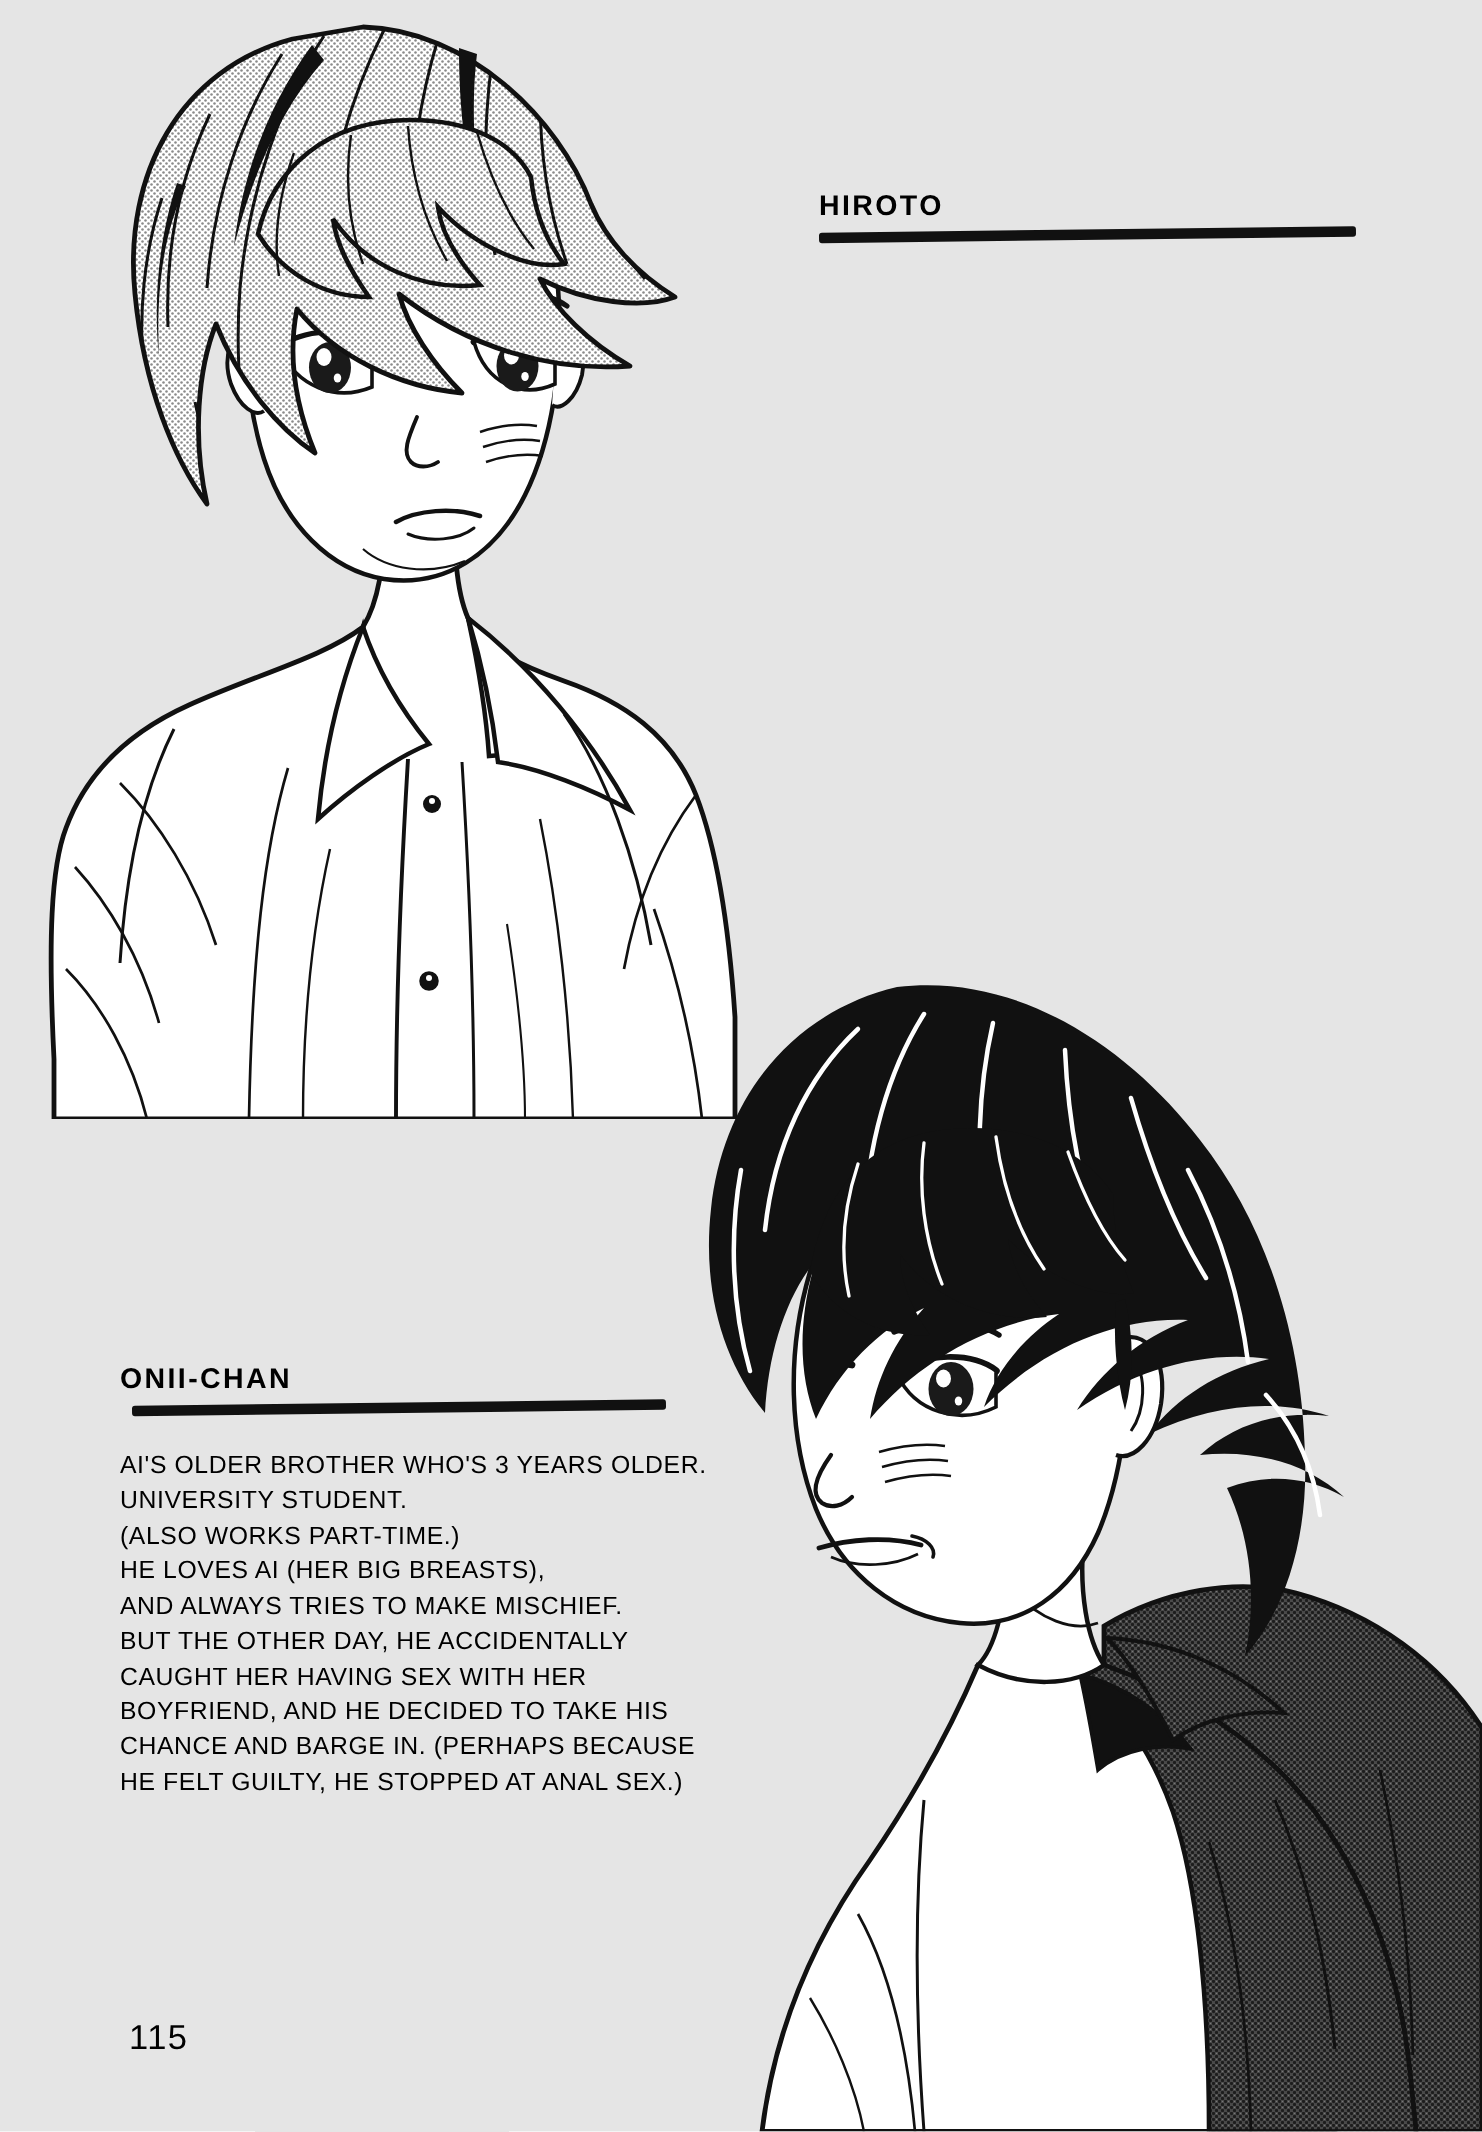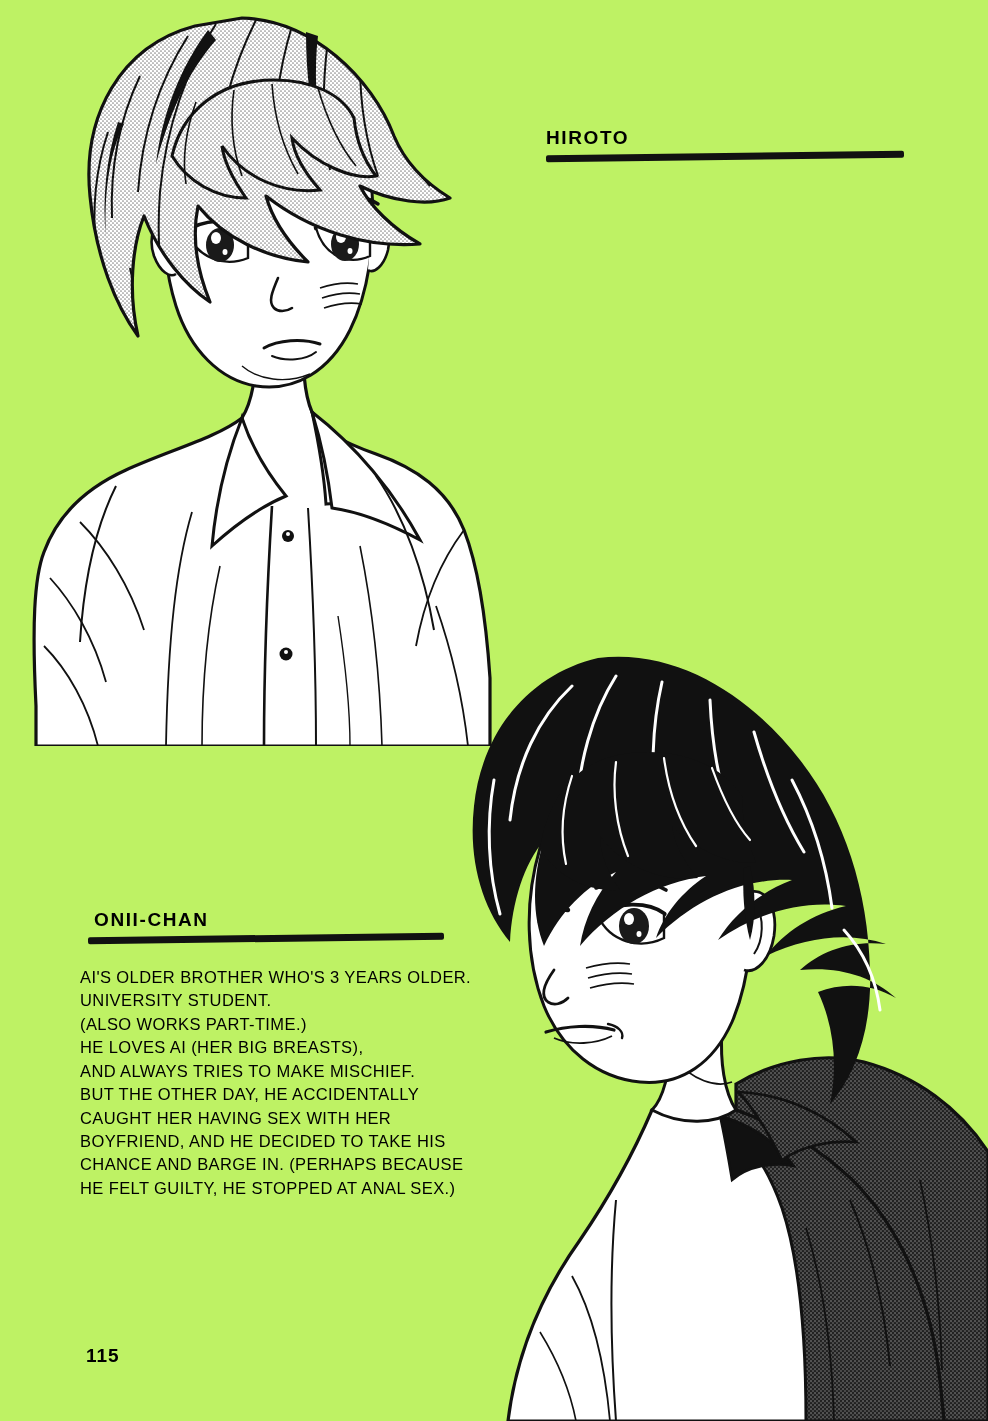--- a/index.html
+++ b/index.html
@@ -12,21 +12,21 @@
     height: 1421px;
     position: relative;
     overflow: hidden;
     font-family: "Liberation Sans", sans-serif;
     color: #000000;
   }
 
   .page {
     position: absolute;
     inset: 0;
-    background: #bef264;
+    background: #e5e5e5;
   }
 
   
   .profile {
     position: absolute;
   }
   #profile-hiroto {
     left: 546px;
     top: 128px;
     width: 400px;
@@ -38,21 +38,20 @@
   }
 
   .char-name {
     font-weight: bold;
     font-size: 19px;
     letter-spacing: 1.6px;
     margin: 0 0 6px 0;
     line-height: 1;
   }
   #profile-onii .char-name {
-    margin-left: 14px;
   }
 
   .rule {
     height: 7px;
     background: #111111;
     border-radius: 2px;
     transform: rotate(-0.7deg);
     margin-bottom: 26px;
   }
   #profile-hiroto .rule { width: 358px; }
@@ -62,22 +61,22 @@
     font-size: 16.5px;
     line-height: 1.42;
     letter-spacing: 0.4px;
     white-space: pre-line;
   }
 
   .page-number {
     position: absolute;
     left: 86px;
     top: 1345px;
-    font-size: 19px;
-    font-weight: bold;
+    font-size: 23px;
+    font-weight: normal;
     letter-spacing: 1px;
   }
 
   
   .art {
     position: absolute;
   }
   #art-hiroto {
     left: 20px;
     top: 6px;

